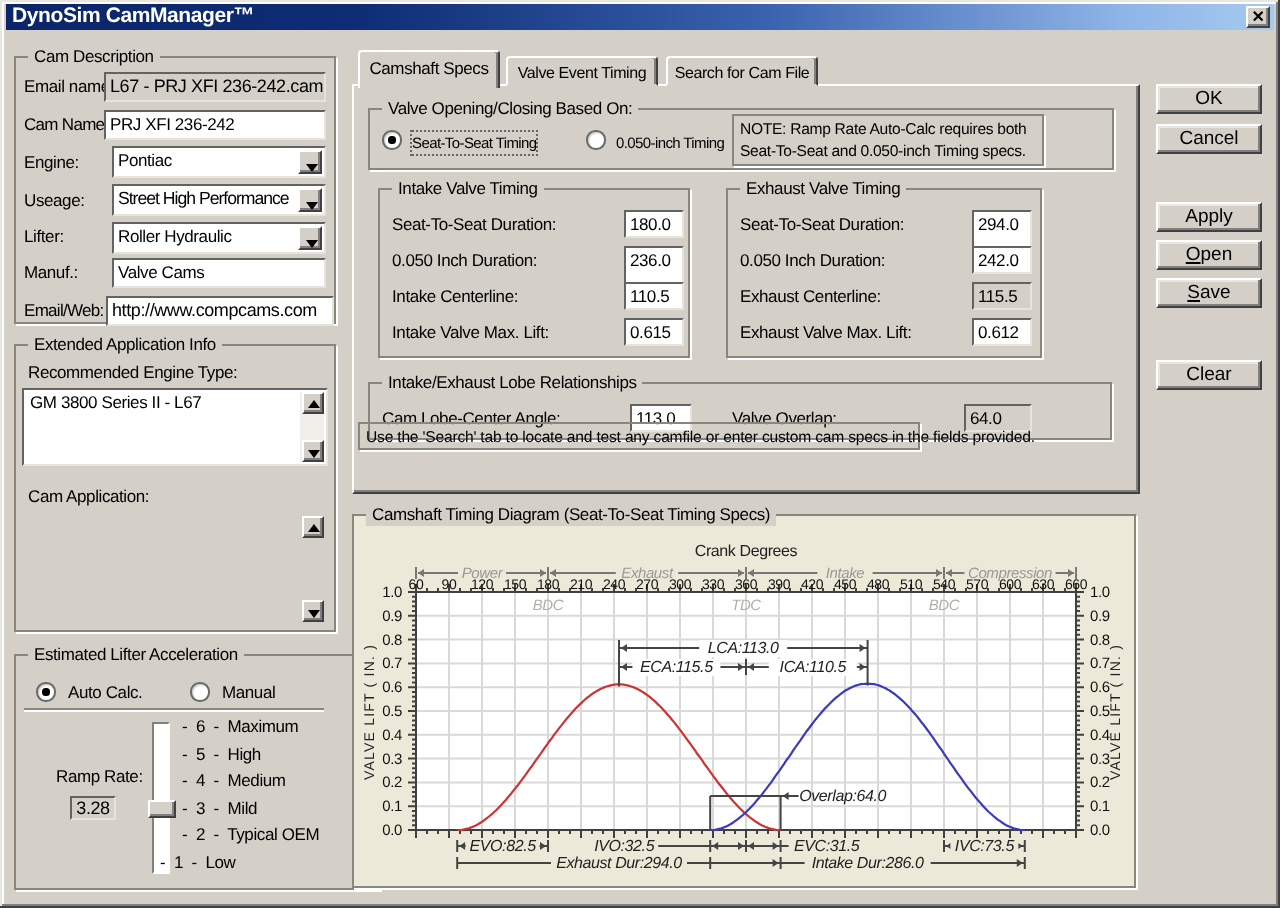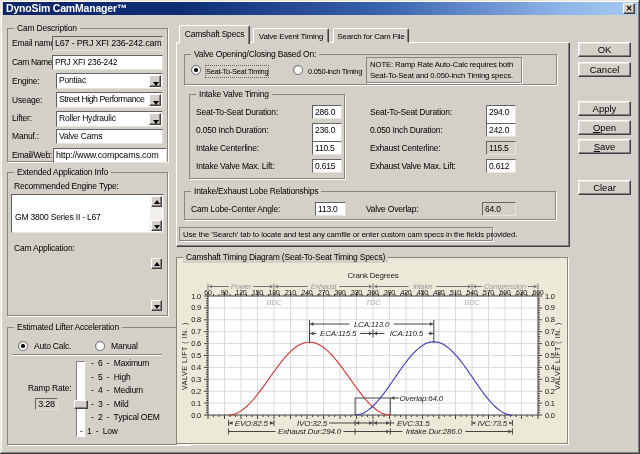--- a/index.html
+++ b/index.html
@@ -24,21 +24,21 @@
 .ca i{position:absolute;left:2.5px;top:5.5px;width:0;height:0;border:3.5px solid transparent;border-top:4px solid #000;border-bottom:none}
 .rad{position:absolute;width:9.5px;height:9.5px;border-radius:50%;background:#fff;border:1px solid #6a6a6a;
      box-shadow:inset 0.5px 0.5px 1px #40404055}
 .rad.on::after{content:"";position:absolute;left:2.25px;top:2.25px;width:3.5px;height:3.5px;border-radius:50%;background:#000}
 .sb{position:absolute;width:11px;height:11px;background:#d4d0c8;border:1px solid;border-color:#fff #404040 #404040 #fff;
     box-shadow:inset -1px -1px 0 #808080}
 .sb i{position:absolute;left:1.5px;width:0;height:0;border:3px solid transparent}
 .sb.up i{top:2.5px;border-bottom:4px solid #000;border-top:none}
 .sb.dn i{top:3.5px;border-top:4px solid #000;border-bottom:none}
 .ta{position:absolute;background:#fff;border:1px solid;border-color:#636363 #e6e3db #e6e3db #636363;
-    padding:17px 3px;font-size:8.5px;line-height:11px}
+    padding:1px 3px;font-size:8.5px;line-height:11px}
 .ta .trk{position:absolute;top:1px;bottom:1px;right:1px;width:12px;background:#f1efe9}
 .tab{position:absolute;background:#d4d0c8;border:1px solid;border-color:#fff #404040 #d4d0c8 #fff;
      box-shadow:inset -1px 0 0 #808080;border-radius:2px 2px 0 0;text-align:center;white-space:nowrap}
 .panel{position:absolute;background:#d4d0c8;border:1px solid;border-color:#fff #404040 #404040 #fff;
        box-shadow:inset -1px -1px 0 #808080}
 .note{position:absolute;border:1px solid #878780;box-shadow:1px 1px 0 #fff;font-size:7.8px;letter-spacing:-0.15px;line-height:11px;padding:1px 3px;text-align:left}
 .dot{outline:1px dotted #666}
 </style></head><body>
 <div class="w">
 <div class="tb">DynoSim CamManager™<span class="xbtn">✕</span></div>
@@ -116,46 +116,49 @@
 <div class="rad on" style="left:191px;top:65px"></div>
 <div class="lbl dot" style="left:206px;top:66px;font-size:7.5px;letter-spacing:-0.3px">Seat-To-Seat Timing</div>
 <div class="rad" style="left:293px;top:65px"></div>
 <div class="lbl" style="left:308px;top:66px;font-size:7.5px;letter-spacing:-0.3px">0.050-inch Timing</div>
 <div class="note" style="left:366px;top:57px;width:156px;height:26px">NOTE: Ramp Rate Auto-Calc requires both<br>Seat-To-Seat and 0.050-inch Timing specs.</div>
 
 <div class="gb" style="left:189px;top:94px;width:156px;height:85px">
       <span>Intake Valve Timing</span>
     </div>
 <div class="lbl" style="left:196px;top:107px">Seat-To-Seat Duration:</div>
-<div class="fld" style="left:312px;top:105px;width:30px;height:14px;font-size:8.5px">286.0</div>
+<div class="fld" style="left:312px;top:105px;width:30px;height:14px;font-size:8.5px">180.0</div>
 <div class="lbl" style="left:196px;top:125px">0.050 Inch Duration:</div>
 <div class="fld" style="left:312px;top:123px;width:30px;height:24px;font-size:8.5px">236.0</div>
 <div class="lbl" style="left:196px;top:143px">Intake Centerline:</div>
 <div class="fld" style="left:312px;top:141px;width:30px;height:14px;font-size:8.5px">110.5</div>
 <div class="lbl" style="left:196px;top:161px">Intake Valve Max. Lift:</div>
 <div class="fld" style="left:312px;top:159px;width:30px;height:14px;font-size:8.5px">0.615</div>
 
+<div class="gb" style="left:363px;top:94px;width:158px;height:85px">
+      <span>Exhaust Valve Timing</span>
+    </div>
 <div class="lbl" style="left:370px;top:107px">Seat-To-Seat Duration:</div>
 <div class="fld" style="left:486px;top:105px;width:30px;height:26px;font-size:8.5px">294.0</div>
 <div class="lbl" style="left:370px;top:125px">0.050 Inch Duration:</div>
 <div class="fld" style="left:486px;top:123px;width:30px;height:14px;font-size:8.5px">242.0</div>
 <div class="lbl" style="left:370px;top:143px">Exhaust Centerline:</div>
 <div class="fld dis" style="left:486px;top:141px;width:30px;height:14px;font-size:8.5px">115.5</div>
 <div class="lbl" style="left:370px;top:161px">Exhaust Valve Max. Lift:</div>
 <div class="fld" style="left:486px;top:159px;width:30px;height:14px;font-size:8.5px">0.612</div>
 
 <div class="gb" style="left:184px;top:191px;width:372px;height:29px">
       <span>Intake/Exhaust Lobe Relationships</span>
     </div>
 <div class="lbl" style="left:191px;top:204px">Cam Lobe-Center Angle:</div>
 <div class="fld" style="left:315px;top:202px;width:31px;height:14px;font-size:8.5px">113.0</div>
 <div class="lbl" style="left:366px;top:204px">Valve Overlap:</div>
 <div class="fld dis" style="left:482px;top:202px;width:34px;height:14px;font-size:8.5px">64.0</div>
 
-<div class="note" style="left:179px;top:227px;width:314px;height:14px;white-space:nowrap;font-size:7.8px;letter-spacing:-0.1px">Use the 'Search' tab to locate and test any camfile or enter custom cam specs in the fields provided.</div>
+<div class="note" style="left:179px;top:211px;width:281px;height:14px;white-space:nowrap;font-size:7.8px;letter-spacing:-0.1px">Use the 'Search' tab to locate and test any camfile or enter custom cam specs in the fields provided.</div>
 
 <div class="btn" style="left:578px;top:42px;width:53px;height:15px;line-height:13px">OK</div>
 <div class="btn" style="left:578px;top:62px;width:53px;height:15px;line-height:13px">Cancel</div>
 <div class="btn" style="left:578px;top:101px;width:53px;height:15px;line-height:13px">Apply</div>
 <div class="btn" style="left:578px;top:120px;width:53px;height:15px;line-height:13px"><u>O</u>pen</div>
 <div class="btn" style="left:578px;top:139px;width:53px;height:15px;line-height:13px"><u>S</u>ave</div>
 <div class="btn" style="left:578px;top:180px;width:53px;height:15px;line-height:13px">Clear</div>
 
 <div class="gb" style="left:176px;top:257px;width:392px;height:187px;background:#ece9d8">
       <span>Camshaft Timing Diagram (Seat-To-Seat Timing Specs)</span>

